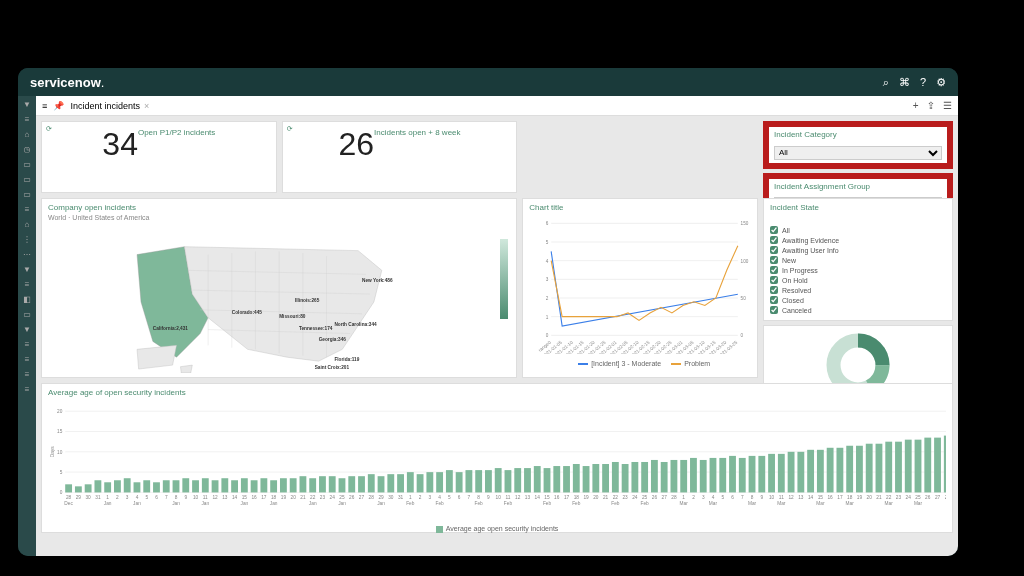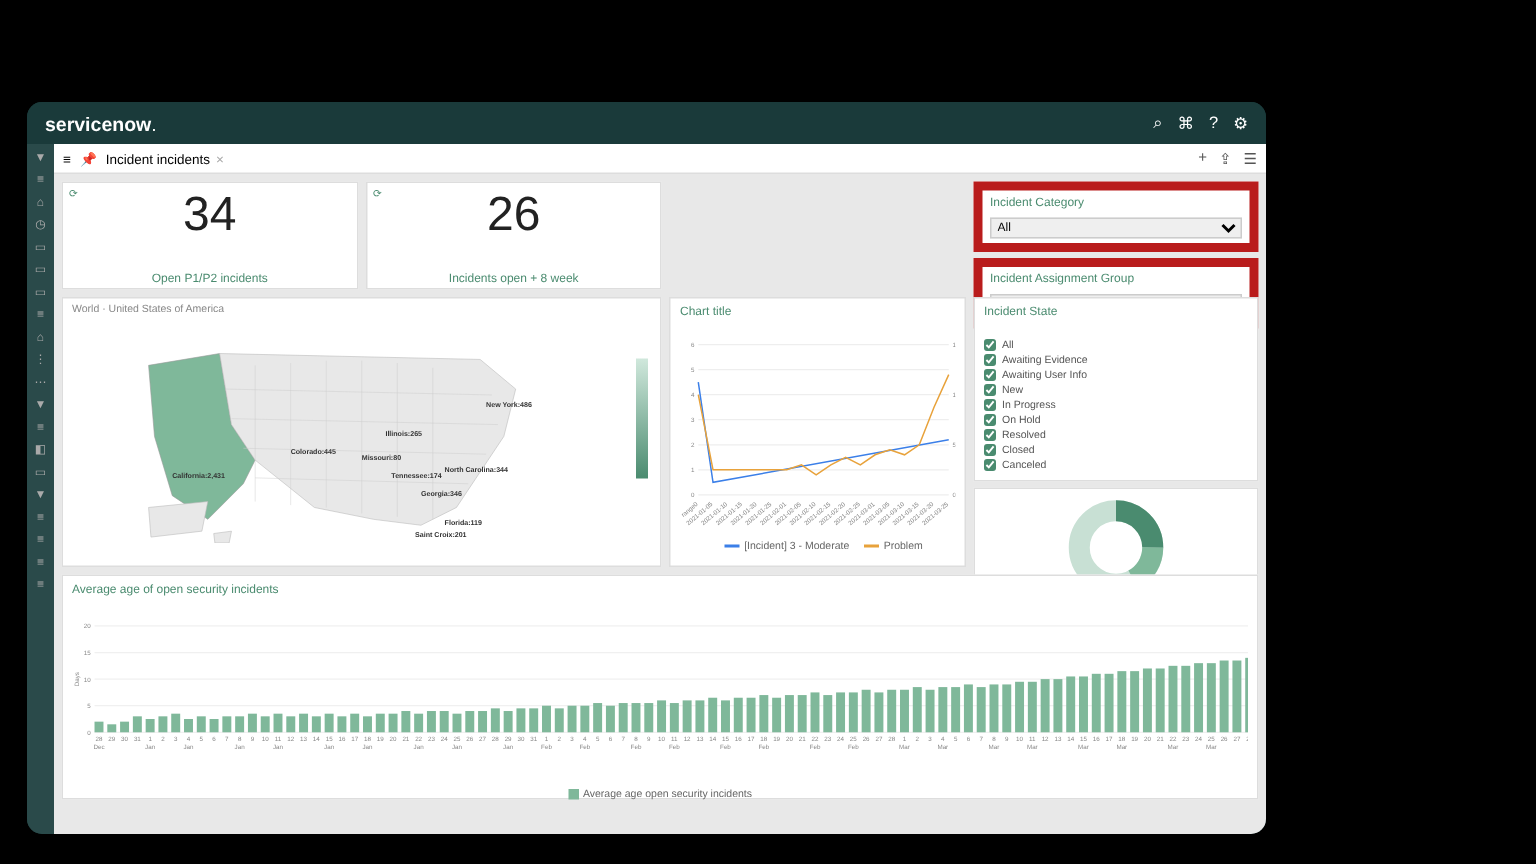--- a/index.html
+++ b/index.html
@@ -1,35 +1,35 @@
 <!DOCTYPE html>
 <html><head>
 <meta charset="utf-8">
 <style>
 *{box-sizing:border-box;margin:0;padding:0;font-family:Arial,Helvetica,sans-serif}
 body{background:#000;width:1024px;height:576px;overflow:hidden}
-.frame{position:absolute;left:18px;top:68px;width:826px;height:488px;background:#1a3a3a;border-radius:10px;overflow:hidden}
+.frame{position:absolute;left:18px;top:68px;width:940px;height:488px;background:#1a3a3a;border-radius:10px;overflow:hidden}
 .topbar{height:28px;background:#1a3a3a;display:flex;align-items:center;padding:0 12px;color:#fff}
 .logo{font-size:13px;font-weight:bold}
 .logo .now{font-weight:300}
 .topbar-right{margin-left:auto;display:flex;gap:10px}
 .topbar-right span{cursor:pointer;font-size:11px}
 .workspace{position:absolute;left:0;top:28px;right:0;bottom:0;display:flex}
 .sidebar{width:18px;background:#2a4a4a;display:flex;flex-direction:column;align-items:center;padding-top:4px;gap:5px}
 .sidebar div{width:10px;height:10px;color:#aaa;font-size:8px;text-align:center;line-height:10px}
 .content{flex:1;background:#e8e8e8;display:flex;flex-direction:column}
 .tabbar{height:20px;background:#fff;border-bottom:1px solid #ddd;display:flex;align-items:center;padding:0 6px;font-size:9px;gap:6px}
 .tabbar .tab{display:flex;align-items:center;gap:4px}
 .tabbar-right{margin-left:auto;display:flex;gap:8px;font-size:10px;color:#555}
 .dash{flex:1;padding:5px;display:grid;grid-template-columns:1fr 1fr 1fr 190px;grid-template-rows:72px 180px 150px;gap:5px}
 .card{background:#fff;border:1px solid #ddd;position:relative;padding:4px 6px}
 .card .ref{position:absolute;top:3px;left:4px;color:#4a8b6f;font-size:7px}
-.kpi{text-align:center;display:flex;flex-direction:column;justify-content:center}
+.kpi{text-align:center;display:flex;flex-direction:row;justify-content:center}
 .kpi .val{font-size:32px;font-weight:300;color:#222}
-.kpi .lbl{font-size:8px;color:#4a8b6f;margin-top:20px}
+.kpi .lbl{font-size:8px;color:#4a8b6f;margin-top:2px}
 .filters{grid-row:1;grid-column:4;display:flex;flex-direction:column;gap:4px;background:none;border:none;padding:0}
 .filterbox{background:#fff;border:6px solid #b91c1c;padding:3px 5px}
 .filterbox .ft{font-size:8px;color:#4a8b6f;margin-bottom:2px}
 .filterbox select{width:100%;font-size:8px;border:1px solid #ccc;height:14px}
 .maptitle,.charttitle{font-size:8px;color:#4a8b6f;margin-bottom:2px}
 .mapcard{grid-row:2;grid-column:1/3}
 .breadcrumb{font-size:7px;color:#888;margin-bottom:2px}
 .mapsvg{width:100%;height:150px}
 .statelabel{font-size:6px;fill:#333;font-weight:bold}
 .chartcard{grid-row:2;grid-column:3}
@@ -120,20 +120,21 @@
             <div class="ft">Incident Category</div>
             <select><option>All</option></select>
           </div>
           <div class="filterbox">
             <div class="ft">Incident Assignment Group</div>
             <select><option>All</option></select>
           </div>
         </div>
 
         <div class="card mapcard">
+          <div class="maptitle">Company open incidents</div>
           <div class="breadcrumb">World · United States of America</div>
           <svg class="mapsvg" id="mapsvg" viewBox="0 0 380 190">
             <path d="M10,40 L70,30 L80,90 L100,120 L90,140 L60,170 L30,150 L15,100 Z" fill="#7fb89a" stroke="#999" stroke-width="0.5"></path>
             <path d="M70,30 L290,35 L320,60 L310,100 L290,130 L270,160 L240,175 L200,170 L150,160 L100,120 L80,90 Z" fill="#e8e8e8" stroke="#bbb" stroke-width="0.5"></path>
             <path d="M10,160 L60,155 L55,180 L12,185 Z M65,182 L80,180 L78,190 L66,190 Z" fill="#e8e8e8" stroke="#bbb" stroke-width="0.5"></path>
             <line x1="100" y1="40" x2="100" y2="155" stroke="#ccc" stroke-width="0.4"></line>
               <line x1="130" y1="38" x2="130" y2="158" stroke="#ccc" stroke-width="0.4"></line>
               <line x1="160" y1="36" x2="160" y2="160" stroke="#ccc" stroke-width="0.4"></line>
               <line x1="190" y1="36" x2="190" y2="165" stroke="#ccc" stroke-width="0.4"></line>
               <line x1="220" y1="38" x2="220" y2="168" stroke="#ccc" stroke-width="0.4"></line>

